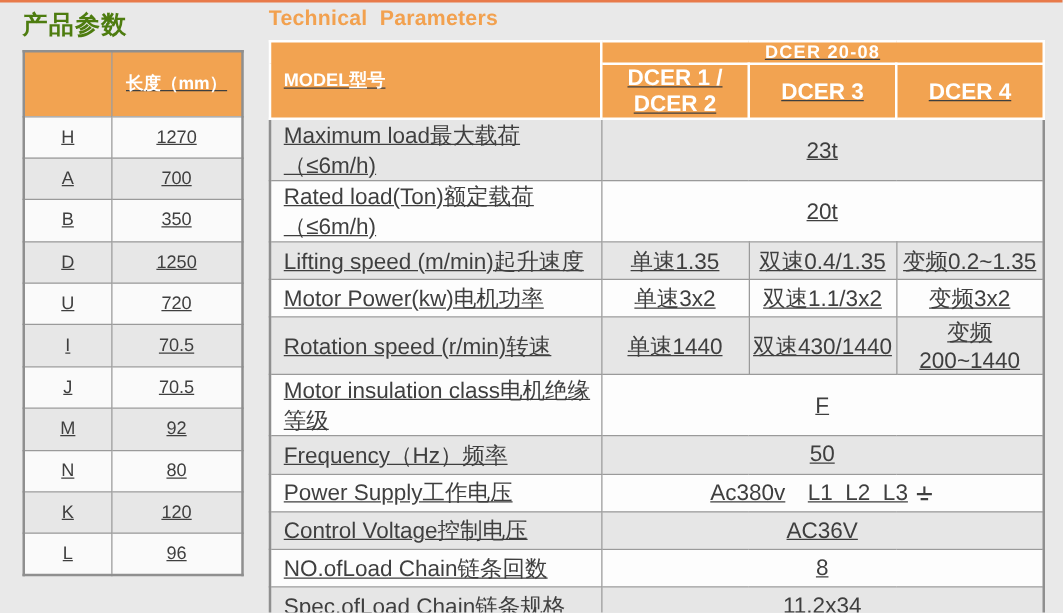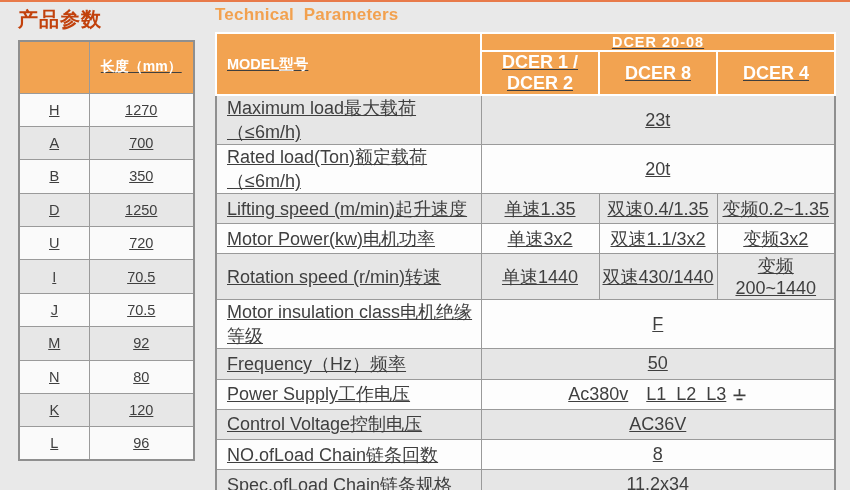--- a/index.html
+++ b/index.html
@@ -14,21 +14,21 @@
   }
   .panel { position:absolute; top:3px; }
   .panel-left  { left:18px;  width:178px; }
   .panel-right { left:215px; width:625px; }
 
   .title-en {
     color:#f2a14f; font-weight:bold; font-size:17px;
     white-space:pre; letter-spacing:0.2px;
   }
   .title-zh {
-    color:#c2410c; font-weight:bold; font-size:20px; margin-top:1px;
+    color:#4d7c0f; font-weight:bold; font-size:20px; margin-top:1px;
     letter-spacing:1px;
   }
 
   table { border-collapse:collapse; table-layout:fixed;text-decoration:underline; }
 
   
   .dim-table { width:175px; margin-top:7px; border:2px solid #8f8f8f; }
   .dim-table th, .dim-table td { border:1px solid #9a9a9a; text-align:center; }
   .dim-table thead th {
     background:#f2a351; color:#fff; font-size:14px; font-weight:bold;
@@ -136,21 +136,21 @@
         <col class="v">
         <col class="v">
       </colgroup>
     <thead>
       <tr>
         <th class="model-cell" rowspan="2">MODEL型号</th>
         <th class="series-cell" colspan="3">DCER  20-08</th>
       </tr>
       <tr>
         <th class="sub-cell">DCER 1 / DCER 2</th>
-        <th class="sub-cell">DCER 8</th>
+        <th class="sub-cell">DCER 3</th>
         <th class="sub-cell">DCER 4</th>
       </tr>
     </thead>
     <tbody>
       <tr>
         <td class="lbl">Maximum load最大载荷（≤6m/h)</td>
         <td class="val" colspan="3">23t</td>
       </tr>
       <tr>
         <td class="lbl">Rated load(Ton)额定载荷（≤6m/h)</td>

